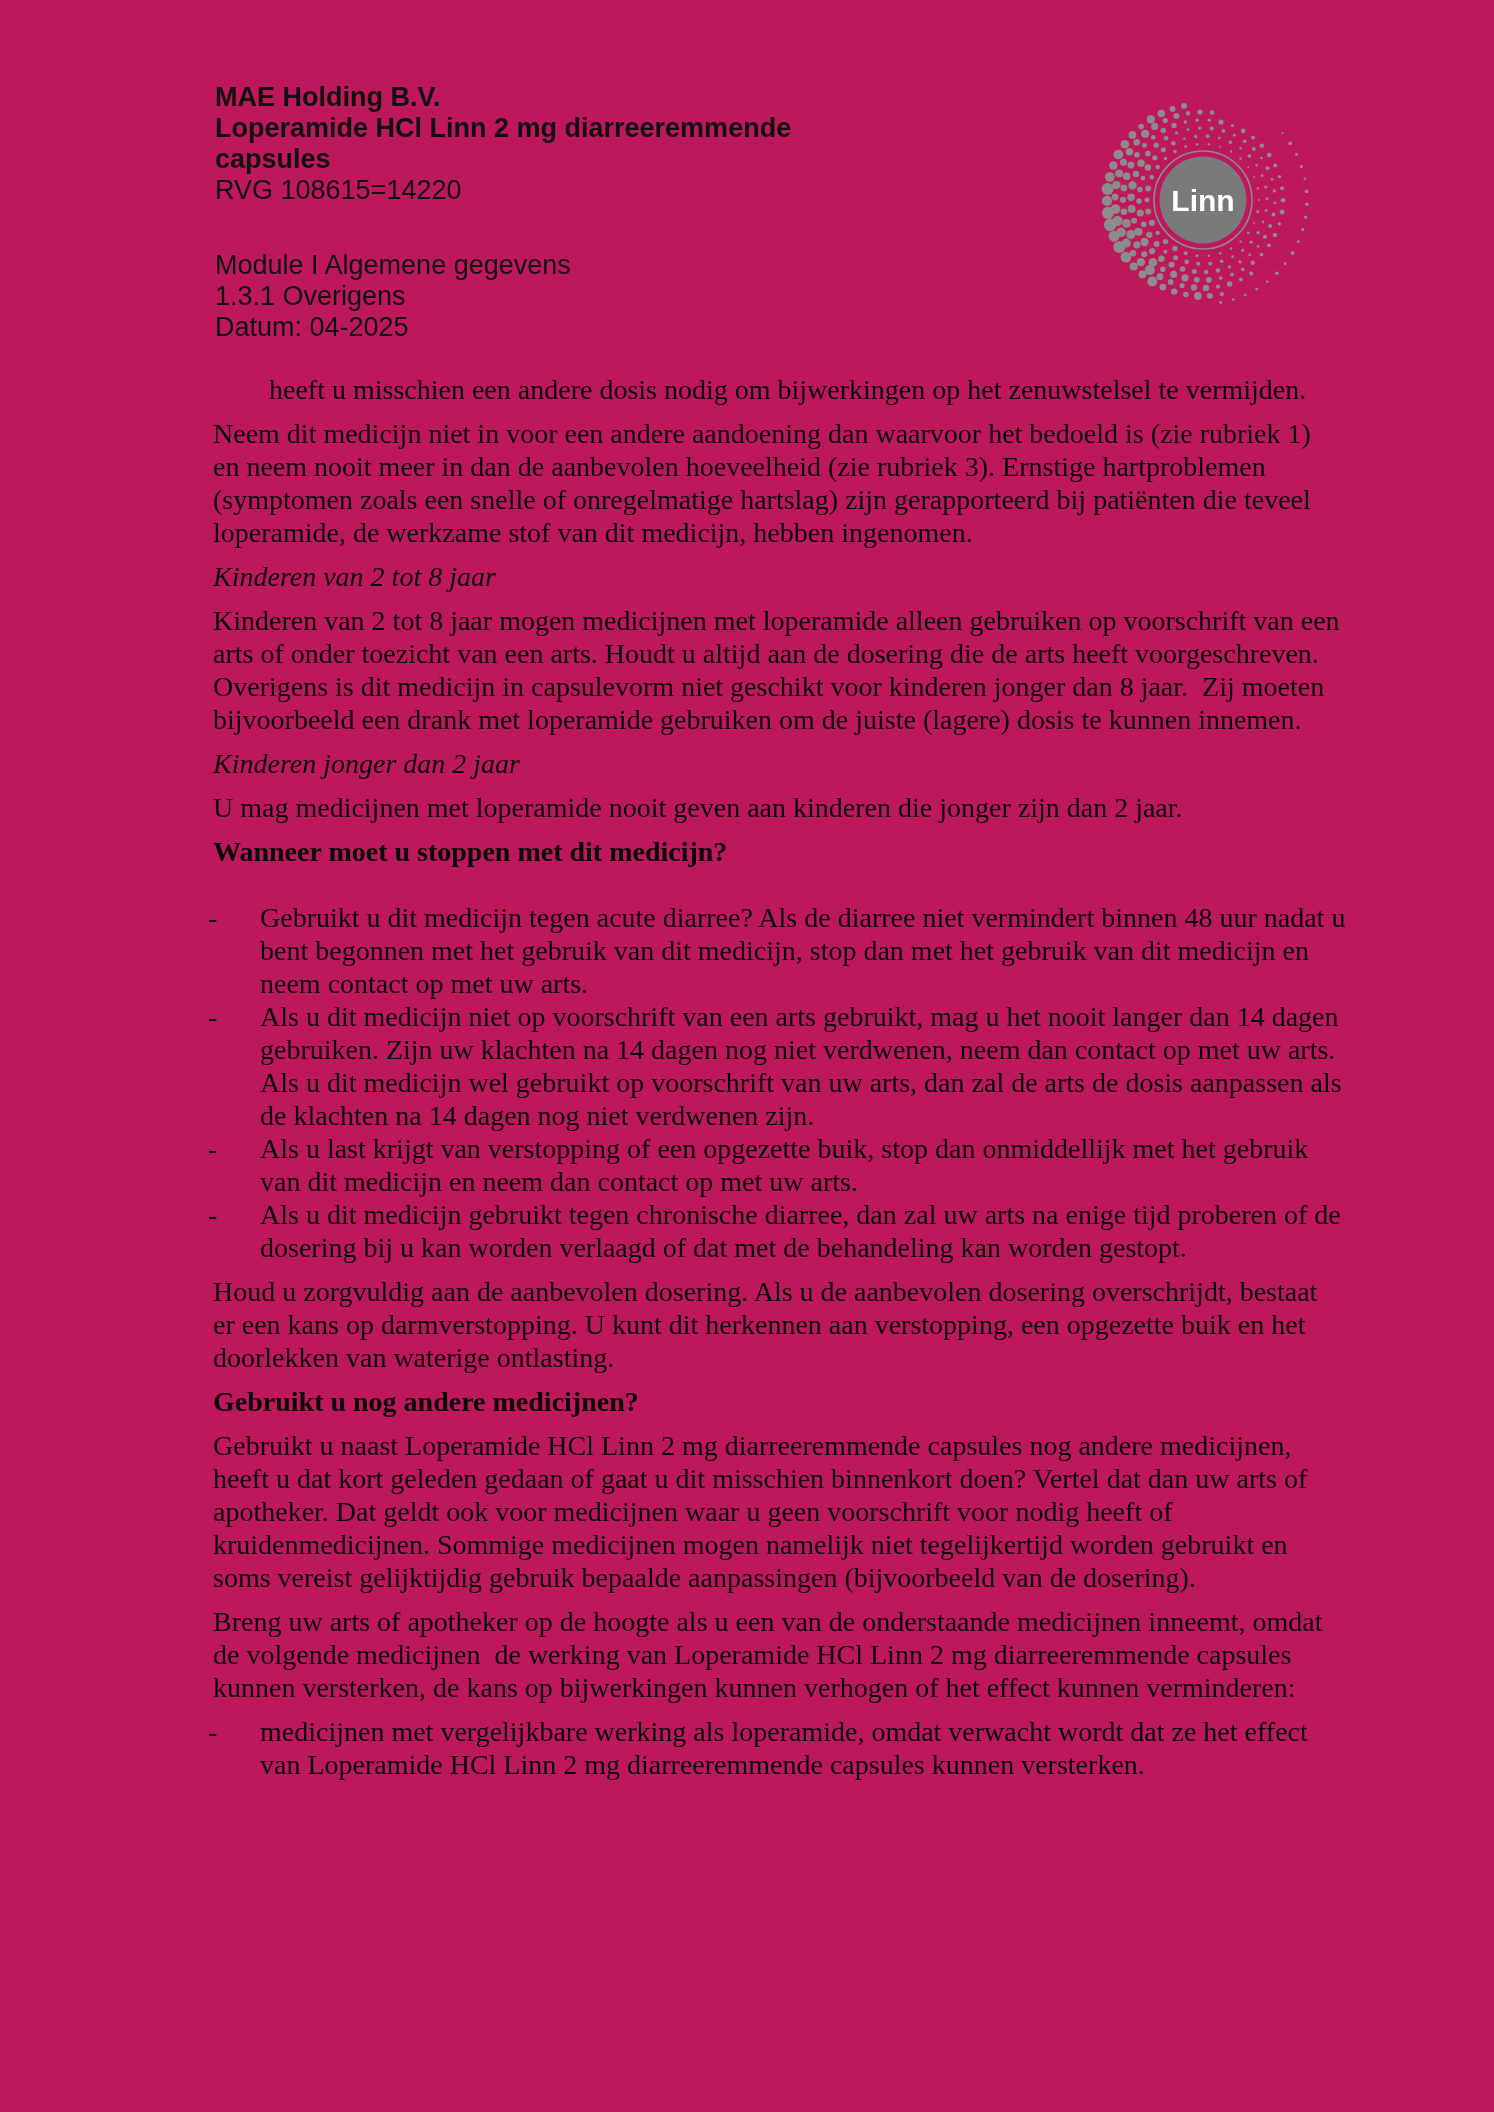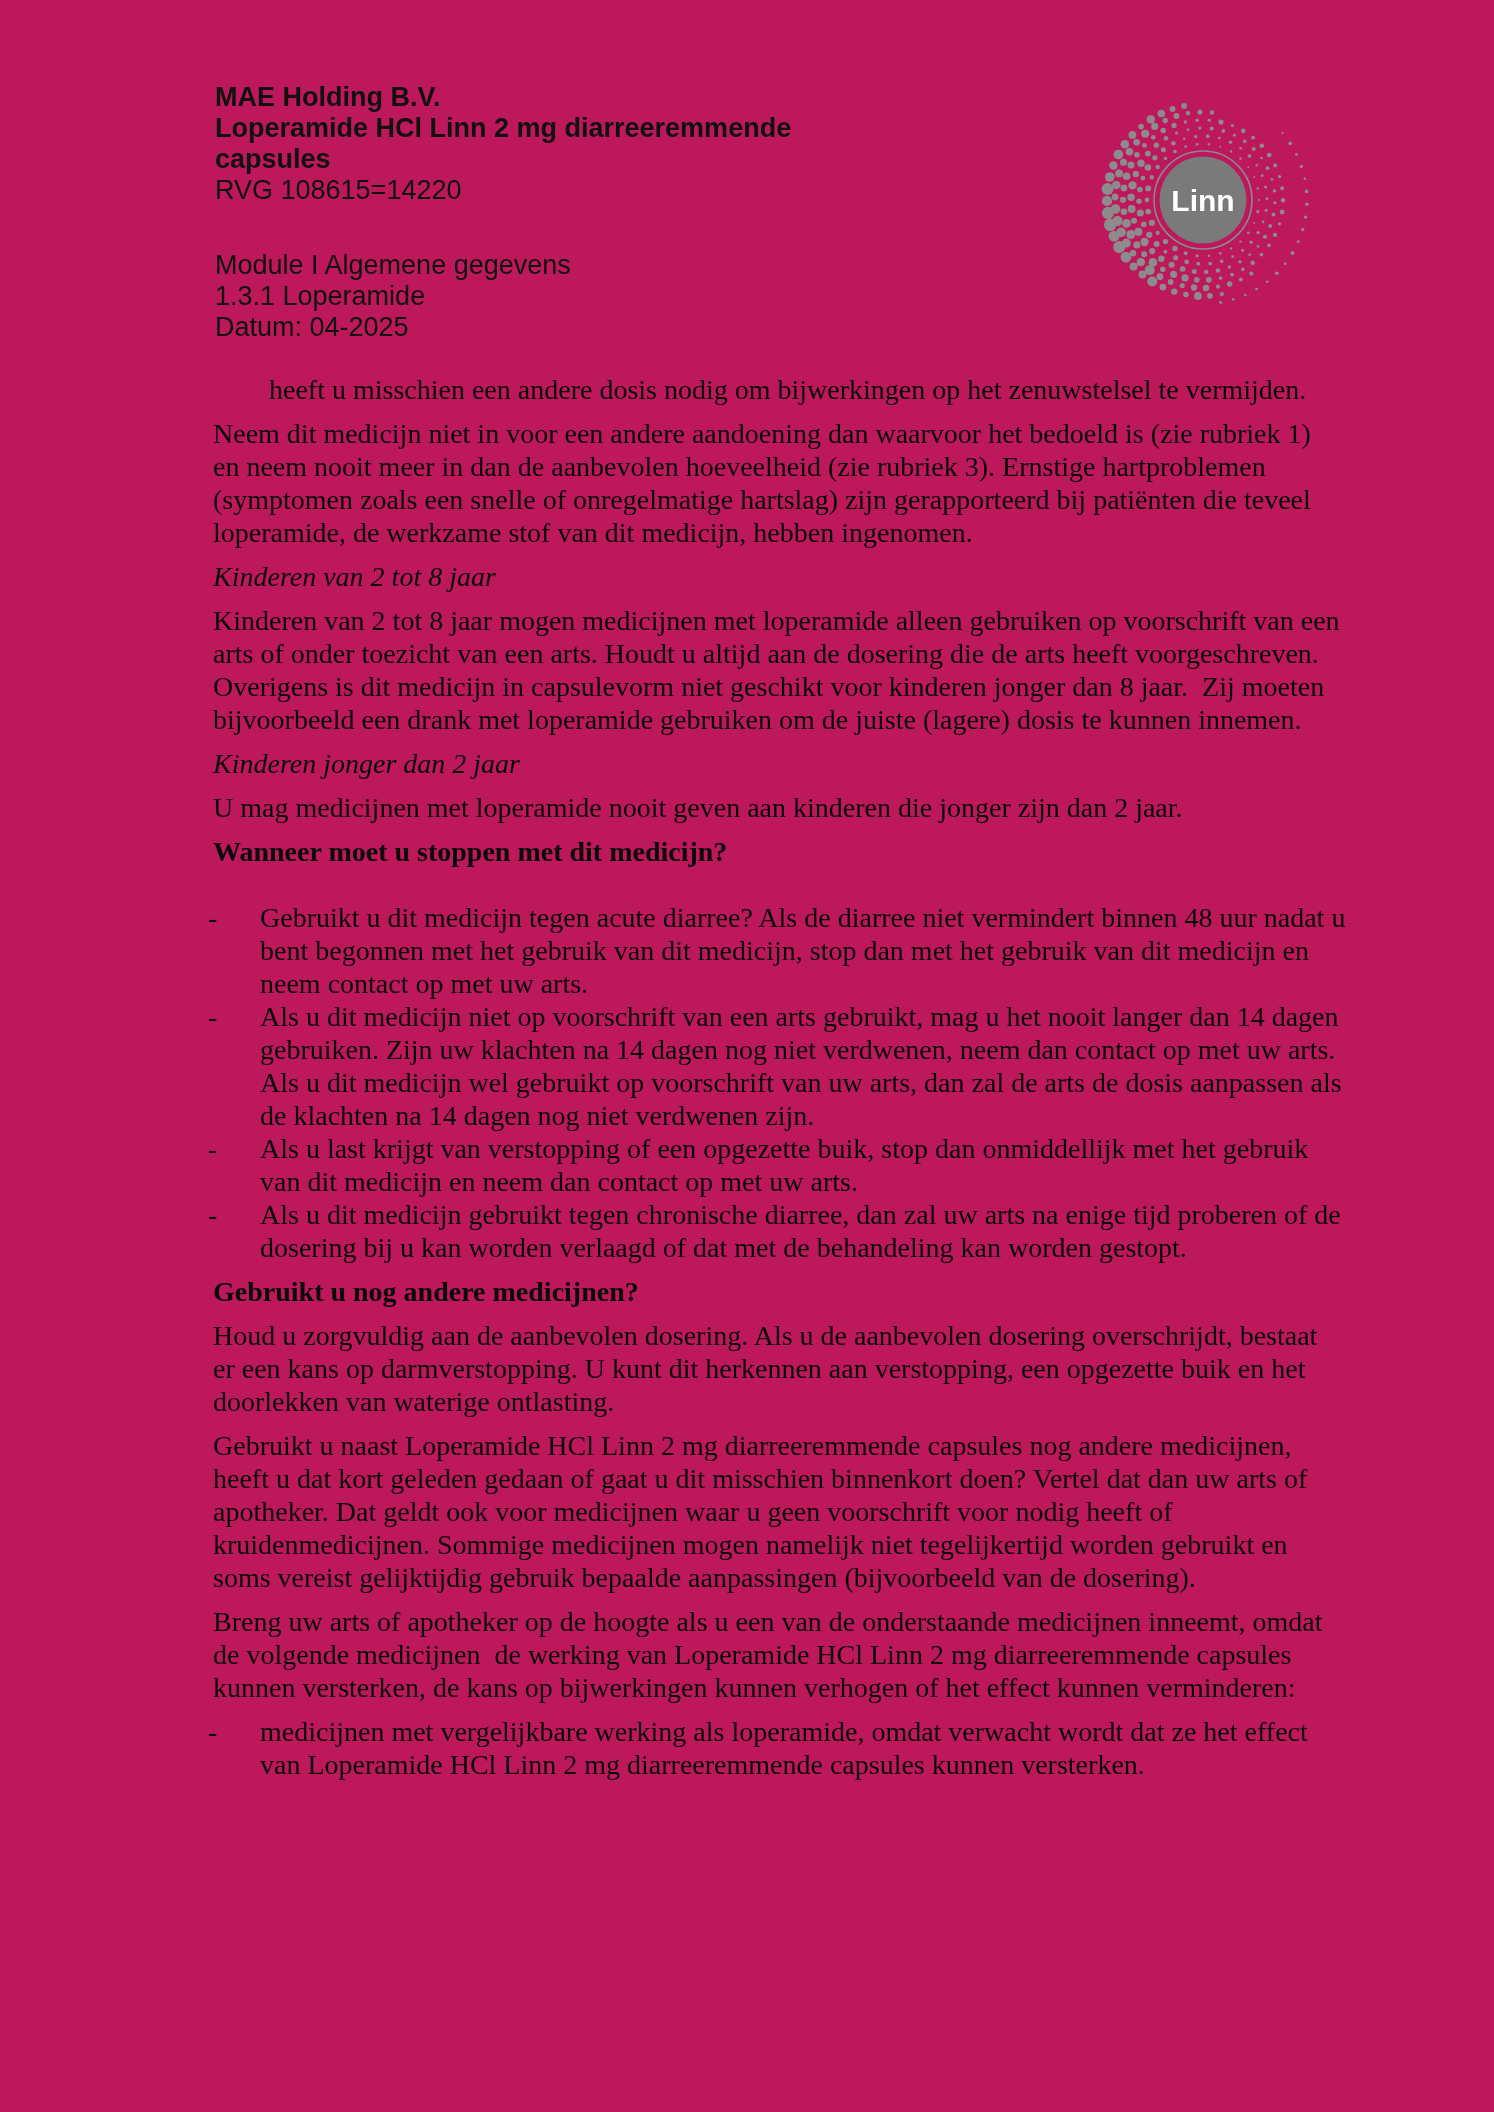--- a/index.html
+++ b/index.html
@@ -63,21 +63,21 @@
 <body>
 
 <div class="page">
 
   <div class="doc-header">
     <div class="bold">MAE Holding B.V.</div>
     <div class="bold">Loperamide HCl Linn 2 mg diarreeremmende</div>
     <div class="bold">capsules</div>
     <div>RVG 108615=14220</div>
     <div class="stanza2">Module I Algemene gegevens</div>
-    <div>1.3.1 Loperamide</div>
+    <div>1.3.1 Overigens</div>
     <div>Datum: 04-2025</div>
   </div>
 
   <div class="logo-wrap">
     <svg width="260" height="250" viewBox="0 0 260 250" xmlns="http://www.w3.org/2000/svg">
       <g>
           <circle cx="186.0" cy="128.0" r="0.96" fill="#8c8c8c"></circle>
           <circle cx="184.8" cy="139.6" r="1.54" fill="#8c8c8c"></circle>
           <circle cx="181.2" cy="150.8" r="0.99" fill="#8c8c8c"></circle>
           <circle cx="175.3" cy="160.9" r="1.31" fill="#8c8c8c"></circle>
@@ -327,23 +327,23 @@
       <div class="bullet-row">
         <span class="bullet-dash">-</span>
         <span class="bullet-text">Als u last krijgt van verstopping of een opgezette buik, stop dan onmiddellijk met het gebruik van dit medicijn en neem dan contact op met uw arts.</span>
       </div>
       <div class="bullet-row">
         <span class="bullet-dash">-</span>
         <span class="bullet-text">Als u dit medicijn gebruikt tegen chronische diarree, dan zal uw arts na enige tijd proberen of de dosering bij u kan worden verlaagd of dat met de behandeling kan worden gestopt.</span>
       </div>
     </div>
 
+    <p class="mt1">Houd u zorgvuldig aan de aanbevolen dosering. Als u de aanbevolen dosering overschrijdt, bestaat er een kans op darmverstopping. U kunt dit herkennen aan verstopping, een opgezette buik en het doorlekken van waterige ontlasting.</p>
+
     <p class="mt1 boldh">Gebruikt u nog andere medicijnen?</p>
-
-    <p class="mt1">Houd u zorgvuldig aan de aanbevolen dosering. Als u de aanbevolen dosering overschrijdt, bestaat er een kans op darmverstopping. U kunt dit herkennen aan verstopping, een opgezette buik en het doorlekken van waterige ontlasting.</p>
     <p>Gebruikt u naast Loperamide HCl Linn 2 mg diarreeremmende capsules nog andere medicijnen, heeft u dat kort geleden gedaan of gaat u dit misschien binnenkort doen? Vertel dat dan uw arts of apotheker. Dat geldt ook voor medicijnen waar u geen voorschrift voor nodig heeft of kruidenmedicijnen. Sommige medicijnen mogen namelijk niet tegelijkertijd worden gebruikt en soms vereist gelijktijdig gebruik bepaalde aanpassingen (bijvoorbeeld van de dosering).</p>
 
     <p class="mt1">Breng uw arts of apotheker op de hoogte als u een van de onderstaande medicijnen inneemt, omdat de volgende medicijnen  de werking van Loperamide HCl Linn 2 mg diarreeremmende capsules kunnen versterken, de kans op bijwerkingen kunnen verhogen of het effect kunnen verminderen:</p>
 
     <div>
       <div class="bullet-row">
         <span class="bullet-dash">-</span>
         <span class="bullet-text">medicijnen met vergelijkbare werking als loperamide, omdat verwacht wordt dat ze het effect van Loperamide HCl Linn 2 mg diarreeremmende capsules kunnen versterken.</span>
       </div>
     </div>

